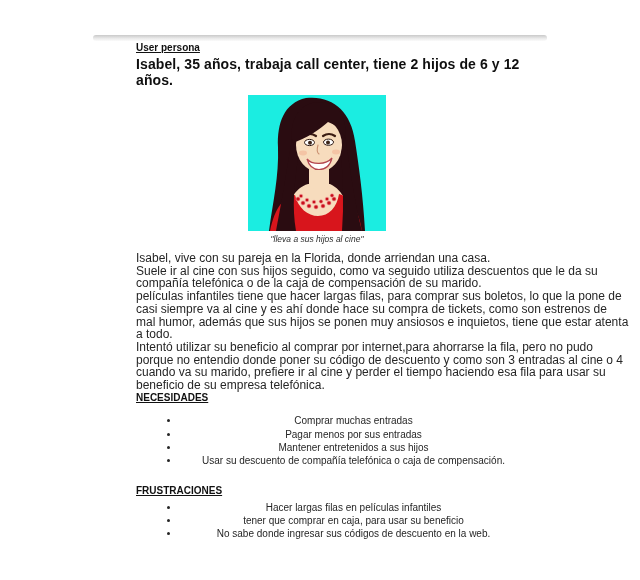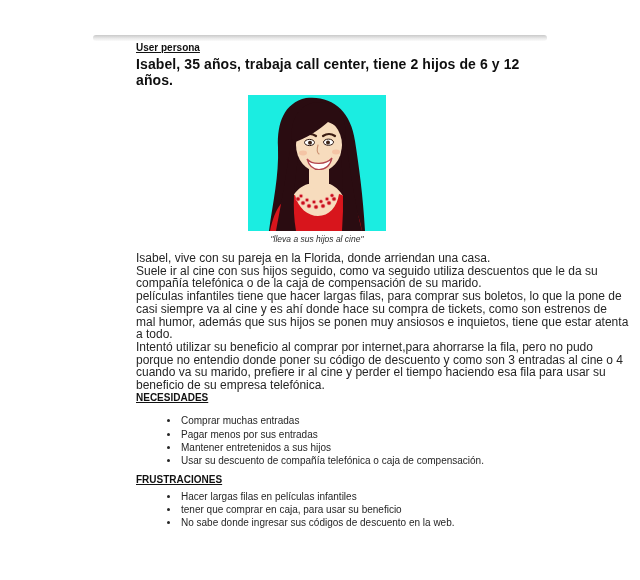--- a/index.html
+++ b/index.html
@@ -28,23 +28,24 @@
   }
   .bio{margin-top:8px;font-size:12px;line-height:12.7px;color:#262626;}
   .bio .line{white-space:nowrap;}
   .section-heading{
     font-size:10px;font-weight:bold;text-decoration:underline;color:#111111;
     line-height:12.7px;
   }
   ul.bullets{
     margin:10px 0 0 0;padding-left:44px;font-size:10px;line-height:13.1px;color:#262626;
     list-style:disc;
+    text-align:center;
   }
   ul.bullets li{padding-left:1px;}
-  .frustrations-block{margin-top:7px;}
+  .frustrations-block{margin-top:18px;}
   .frustrations-block ul.bullets{margin-top:3px;}
 </style>
 </head>
 <body>
 
 <div class="top-shadow"></div>
 
 <div class="content">
 
   <div class="doc-label">User persona</div>

